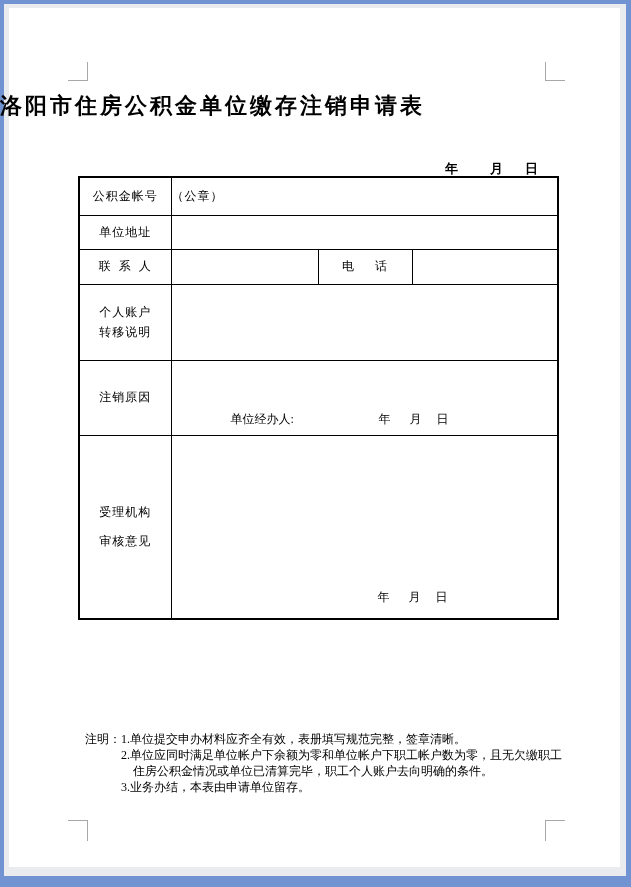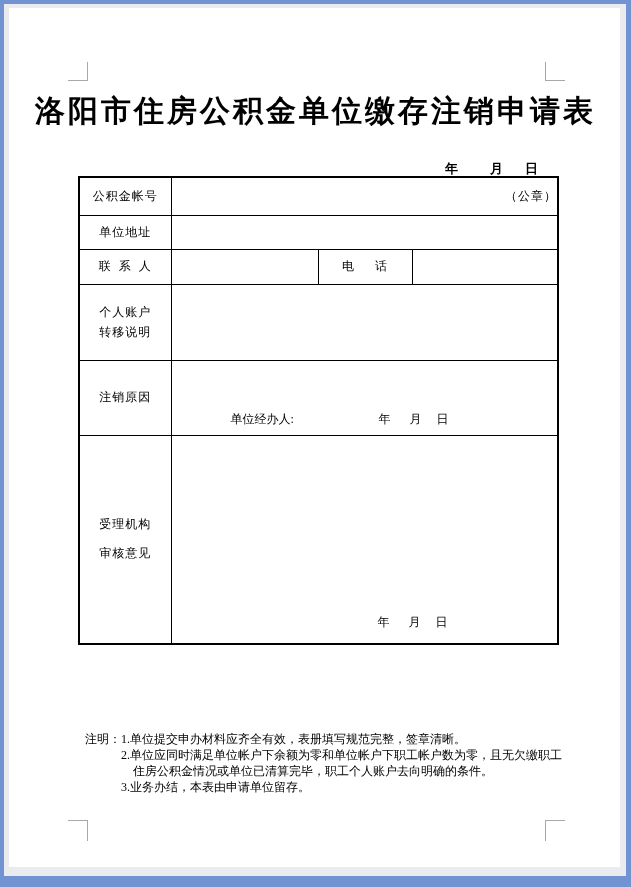--- a/index.html
+++ b/index.html
@@ -19,21 +19,21 @@
   }
   
   .crop { position:absolute; width:19px; height:18px; border:0 solid #a8a8a8; }
   .crop.tl { left:68px;  top:62px;  border-right-width:1px; border-bottom-width:1px; }
   .crop.tr { left:545px; top:62px;  border-left-width:1px;  border-bottom-width:1px; }
   .crop.bl { left:68px;  top:820px; height:20px; border-right-width:1px; border-top-width:1px; }
   .crop.br { left:545px; top:820px; height:20px; border-left-width:1px;  border-top-width:1px; }
 
   .title {
     position:absolute; top:91px; left:0; width:100%;
-    text-align:center; font-size:30px; font-weight:bold; letter-spacing:3px;
+    text-align:left; font-size:22px; font-weight:bold; letter-spacing:3px;
   }
   .header-date {
     position:absolute; top:160px; right:93px; font-size:13px; font-weight:bold; white-space:nowrap;
   }
   .header-date .m { margin-left:32px; }
   .header-date .d { margin-left:22px; }
 
   table.apply {
     position:absolute; left:78px; top:176px; width:479px;
     border-collapse:collapse; table-layout:fixed;
@@ -41,22 +41,22 @@
   }
   table.apply td {
     border:1px solid #000; font-size:12px; padding:0; overflow:hidden;
   }
   td.lbl { text-align:center; vertical-align:middle; letter-spacing:1px; }
   td.lbl .line { display:block; }
   td.lbl.two { line-height:20px; }
   td.lbl.two-wide { line-height:29px; }
   tr.r1 { height:38px; } tr.r2 { height:34px;margin-top:44px; } tr.r3 { height:34px; }
   tr.r4 { height:33px; } tr.r5 { height:35px; } tr.r6 { height:76px; }
-  tr.r7 { height:75px;padding-left:24px; } tr.r8 { height:209px; }
-  td.seal-cell { text-align:right; vertical-align:middle; padding-right:53px; letter-spacing:1px; }
+  tr.r7 { height:75px;padding-left:24px; } tr.r8 { height:184px; }
+  td.seal-cell { text-align:left; vertical-align:middle; padding-right:53px; letter-spacing:1px; }
   td.rel { position:relative; }
   .handler-line { position:absolute; left:38px; bottom:7px; white-space:nowrap;margin-left:21px; }
   .inline-date { position:absolute; bottom:7px; white-space:nowrap; }
   .inline-date.row7 { left:207px; }
   .inline-date.row8 { left:206px; bottom:12px; }
   .inline-date .m { margin-left:19px; }
   .inline-date .d { margin-left:15px; }
 
   .notes {
     position:absolute; left:85px; top:731px; width:478px;

